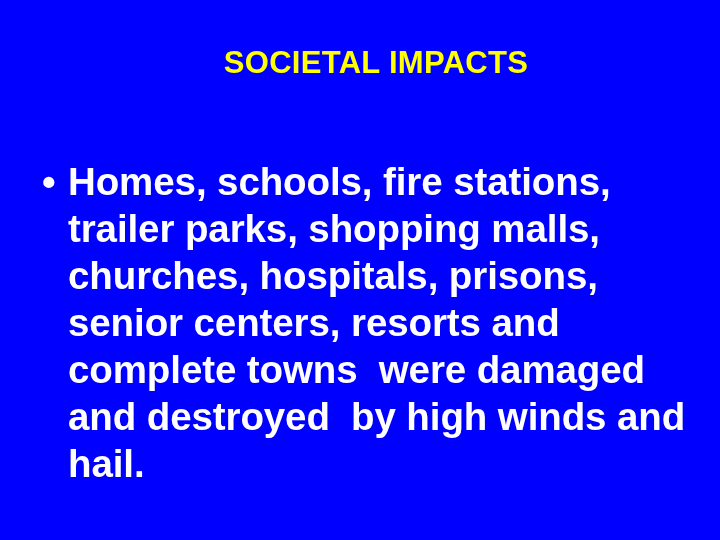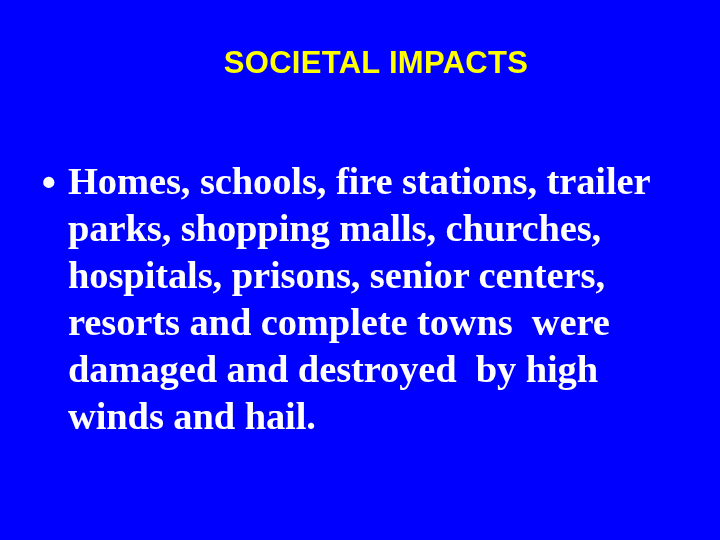--- a/index.html
+++ b/index.html
@@ -52,21 +52,21 @@
     color: #ffffff;
     font-family: "Liberation Sans", sans-serif;
     font-size: 39px;
     font-weight: bold;
     line-height: 47px;
     text-align: left;
   }
   .bullet-text {
     display: block;
     color: #ffffff;
-    font-family: Liberation Serif, serif;
+    font-family: Liberation Sans, sans-serif;
     font-size: 38.5px;
     font-weight: bold;
     line-height: 47px;
     letter-spacing: -0.1px;
     white-space: pre-wrap;
     word-spacing: 0px;
   }
 </style>
 </head>
 <body>

